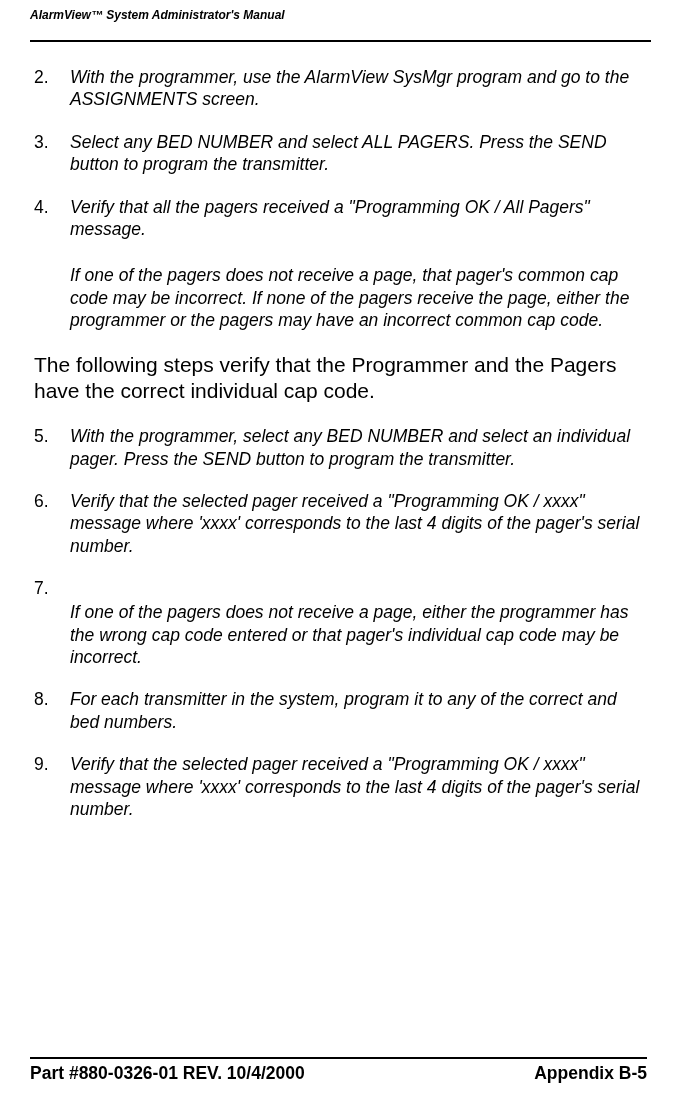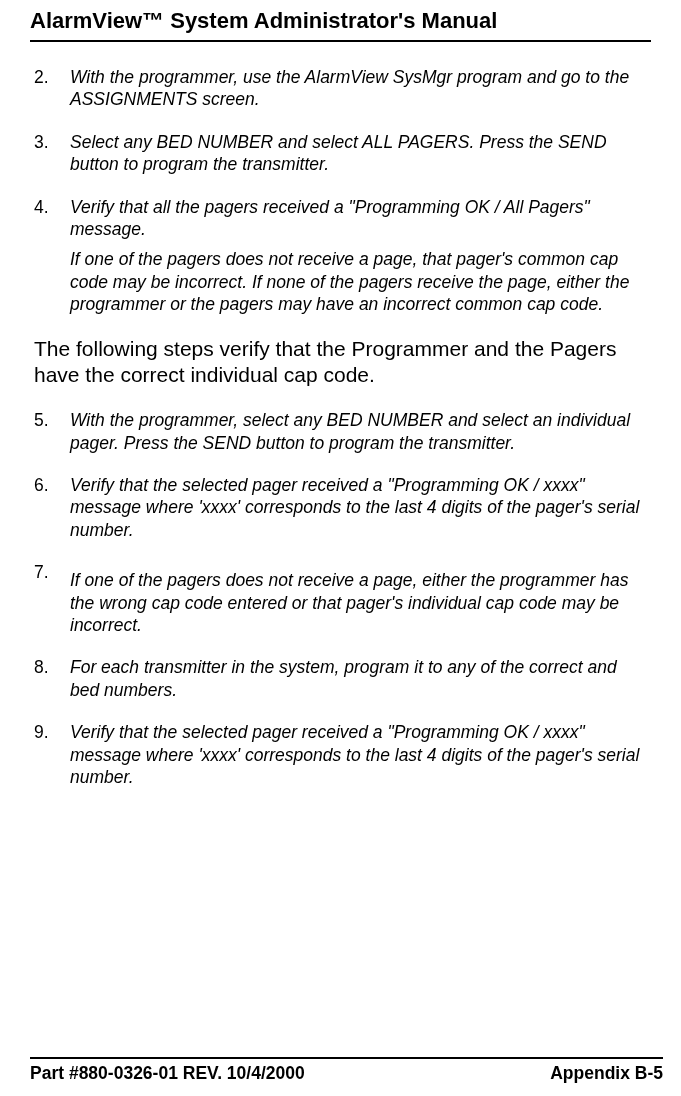--- a/index.html
+++ b/index.html
@@ -14,22 +14,23 @@
       background: white;
       color: black;
       position: relative;
       padding: 0;
     }
     .page {
       padding: 8px 30px 0 30px;
     }
     .header-title {
       font-weight: bold;
-      font-size: 22px;
-      padding-bottom: 6px;
+      font-size: 12px;
+      padding-bottom: 18px;
+      font-style: italic;
     }
     .header-rule {
       border: none;
       border-top: 2px solid black;
       margin: 0;
     }
     .content {
       padding: 24px 0 0 0;
     }
     .list-item {
@@ -42,34 +43,34 @@
       width: 40px;
       flex-shrink: 0;
       padding-left: 4px;
     }
     .list-text {
       flex: 1;
       padding-right: 10px;
       font-style: italic;
     }
     .sub-para {
-      margin-top: 8px;
+      margin-top: 24px;
     }
     .intro-para {
       font-size: 21px;
       line-height: 1.28;
       margin-bottom: 20px;
       padding-left: 4px;
       padding-right: 10px;
     }
     .footer {
       position: absolute;
       bottom: 12px;
       left: 30px;
-      right: 18px;
+      right: 34px;
       margin-top: 45px;
     }
     .footer-rule {
       border: none;
       border-top: 2px solid black;
       margin-bottom: 4px;
     }
     .footer-row {
       display: flex;
       justify-content: space-between;

